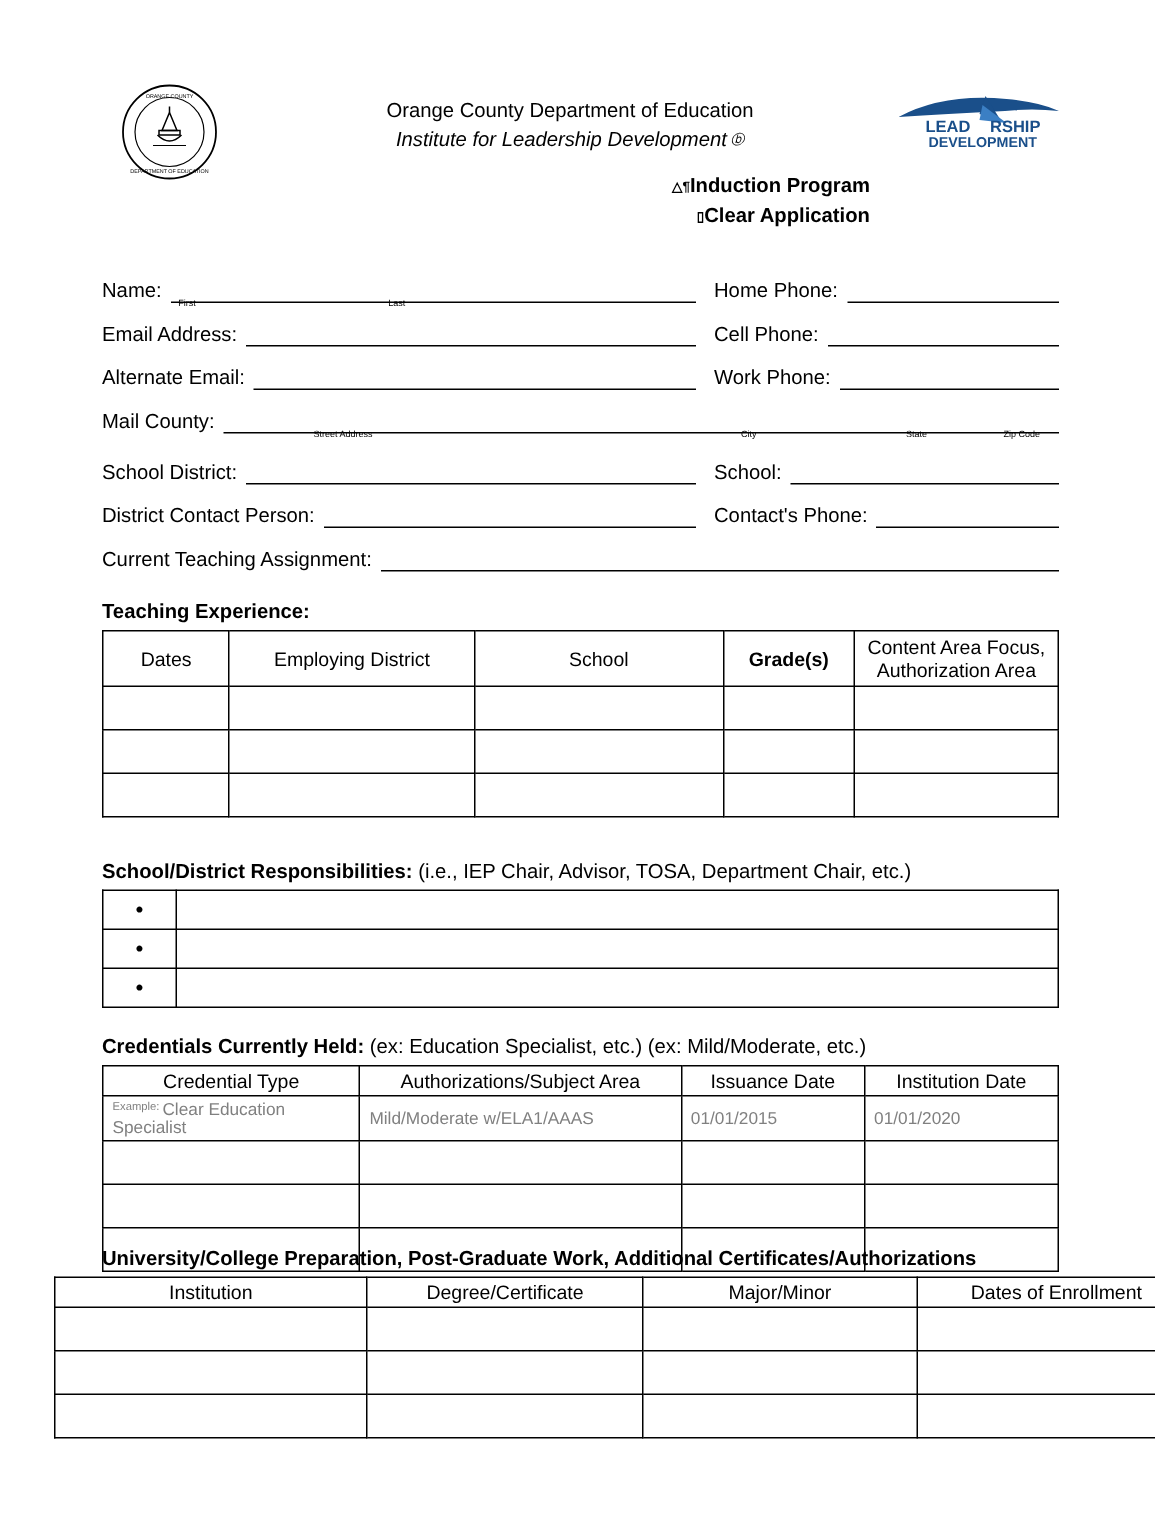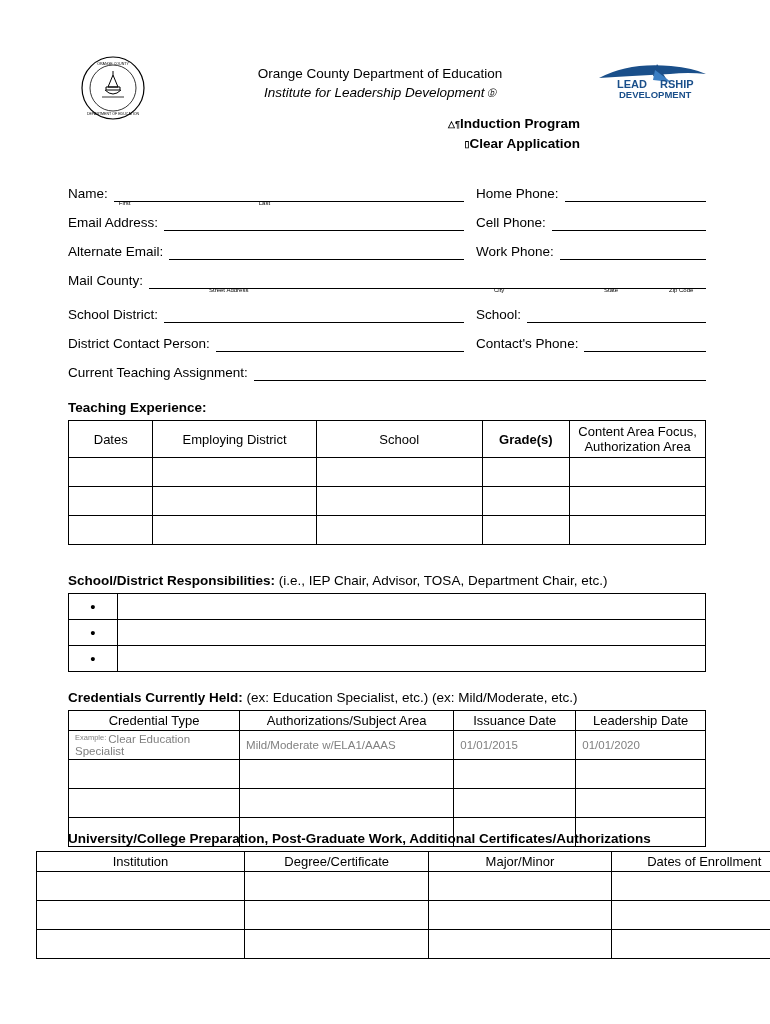--- a/index.html
+++ b/index.html
@@ -372,21 +372,21 @@
   </div>
 
   <div class="cred-wrap">
     <div class="sec-head"><span>Credentials Currently Held:</span><span class="normal"> (ex: Education Specialist, etc.) (ex: Mild/Moderate, etc.)</span></div>
     <table class="grid">
       <thead>
         <tr>
           <th style="width:175px;">Credential Type</th>
           <th style="width:215px;">Authorizations/Subject Area</th>
           <th style="width:120px;">Issuance Date</th>
-          <th style="width:128px;">Leadership Date</th>
+          <th style="width:128px;">Institution Date</th>
         </tr>
       </thead>
       <tbody>
         <tr class="example-row">
           <td><span class="example-tag">Example:</span><span>Clear Education Specialist</span></td>
           <td>Mild/Moderate w/ELA1/AAAS</td>
           <td>01/01/2015</td>
           <td>01/01/2020</td>
         </tr>
         <tr>

